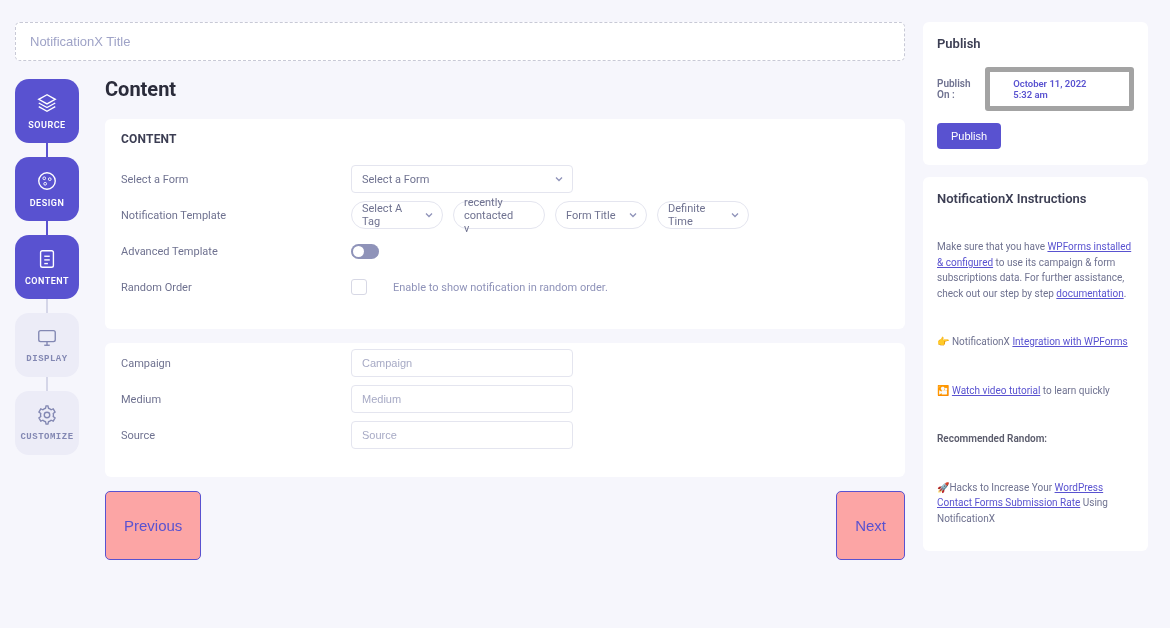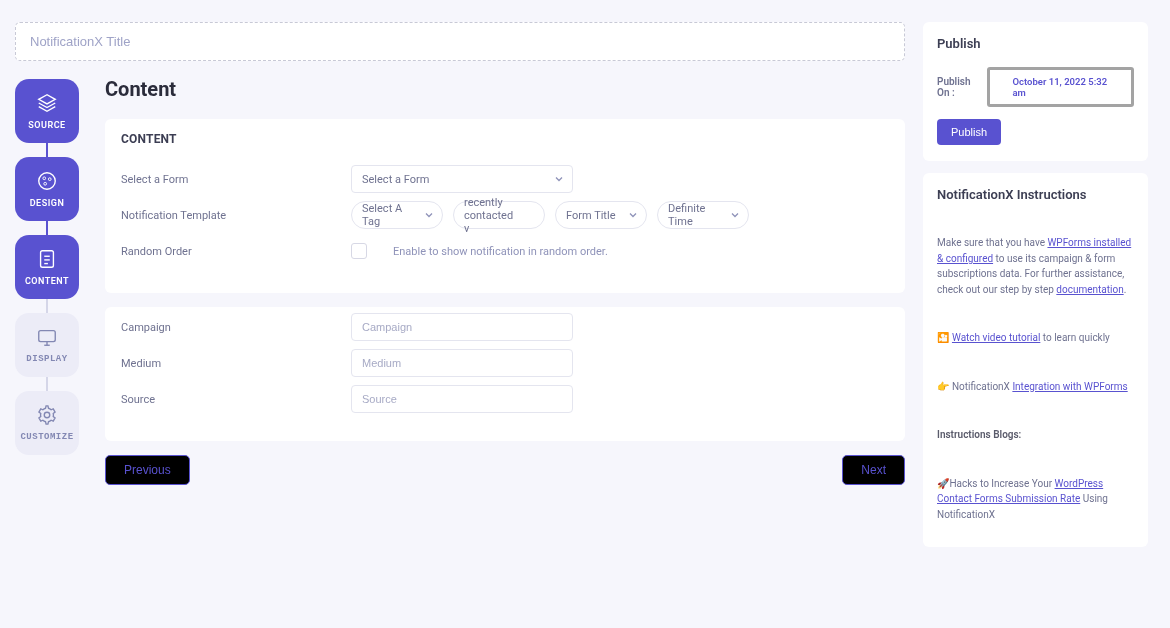--- a/index.html
+++ b/index.html
@@ -97,33 +97,33 @@
     border: 1px solid #e4e5ef;
     border-radius: 4px; padding: 0 10px;
     font-size: 11px; color: #6f7290; outline: none;
   }
   .text-input::placeholder { color: #a7aac5; }
 
   .nav-row { display: flex; justify-content: space-between; margin-top: 4px; }
   .btn-outline {
     border: 1px solid #5952d0;
     color: #5952d0;
-    background: #000000;
+    background: #fca5a5;
     border-radius: 5px;
-    padding: 7px 18px;
-    font-size: 12px;
+    padding: 25px 18px;
+    font-size: 15px;
     cursor: pointer;
   }
 
   .sidebar-card { background: #fff; border-radius: 6px; padding: 14px 14px 16px; margin-bottom: 12px; }
   .sidebar-title { font-size: 13px; font-weight: 600; color: #3c3e53; margin-bottom: 16px; }
   .publish-row { display: flex; align-items: center; gap: 3px; font-size: 10px; margin-bottom: 12px; }
   .publish-row .plabel { color: #6f7290; font-weight: 600; }
   .publish-date-box {
-    border: 3px solid #a3a3a3; border-radius: 3px; padding: 6px 23px;
+    border: 5px solid #a3a3a3; border-radius: 3px; padding: 6px 23px;
     color: #5952d0; font-weight: 600; font-size: 9.5px;
   }
   .btn-primary {
     background: #5952d0; color: #fff; border: none;
     border-radius: 4px; padding: 7px 14px; font-size: 11px;
     cursor: pointer;
   }
   .instr p { font-size: 10px; line-height: 1.55; color: #6f7290; margin-bottom: 9px; margin-top: 33px; }
   .instr a { color: #5952d0; text-decoration: underline; }
   .instr .strong { font-weight: 600; color: #5a5b6b; }
@@ -227,20 +227,26 @@
                 </div>
                 <div class="select-box w-sm">
                   <span>Definite Time</span>
                   <span class="chev"><svg viewBox="0 0 10 10">
                         <polyline points="2 3.5 5 6.5 8 3.5" stroke-width="1.3"></polyline>
                       </svg></span>
                 </div>
               </div>
             </div>
 
+            <div class="row">
+              <div class="row-label">Advanced Template</div>
+              <div class="row-controls">
+                <div class="toggle"></div>
+              </div>
+            </div>
 
             <div class="row">
               <div class="row-label">Random Order</div>
               <div class="row-controls">
                 <div class="check"></div>
                 <span class="check-label">Enable to show notification in random order.</span>
               </div>
             </div>
 
           </div>
@@ -287,24 +293,24 @@
       </div>
       <button class="btn-primary">Publish</button>
     </div>
 
     <div class="sidebar-card instr">
       <div class="sidebar-title">NotificationX Instructions</div>
       <p>
         <span>Make sure that you have </span><a href="#">WPForms installed &amp; configured</a><span> to use its campaign &amp; form subscriptions data. For further assistance, check out our step by step </span><a href="#">documentation</a><span>.</span>
       </p>
       <p>
+        <span>👉</span><span> NotificationX </span><a href="#">Integration with WPForms</a>
+      </p>
+      <p>
         <span>🎦</span><span> </span><a href="#">Watch video tutorial</a><span> to learn quickly</span>
       </p>
-      <p>
-        <span>👉</span><span> NotificationX </span><a href="#">Integration with WPForms</a>
-      </p>
-      <p class="strong">Instructions Blogs:</p>
+      <p class="strong">Recommended Random:</p>
       <p>
         <span>🚀</span><span>Hacks to Increase Your </span><a href="#">WordPress Contact Forms Submission Rate</a><span> Using NotificationX</span>
       </p>
     </div>
   </div>
 </div>
 
 </body></html>

